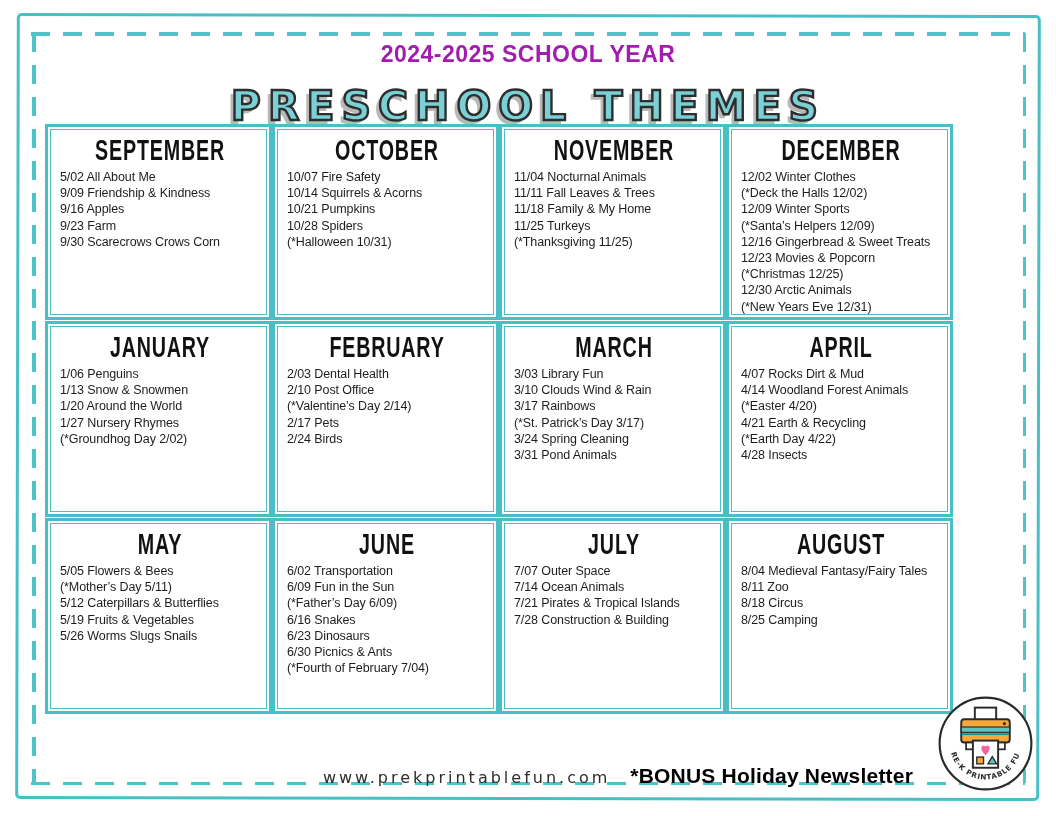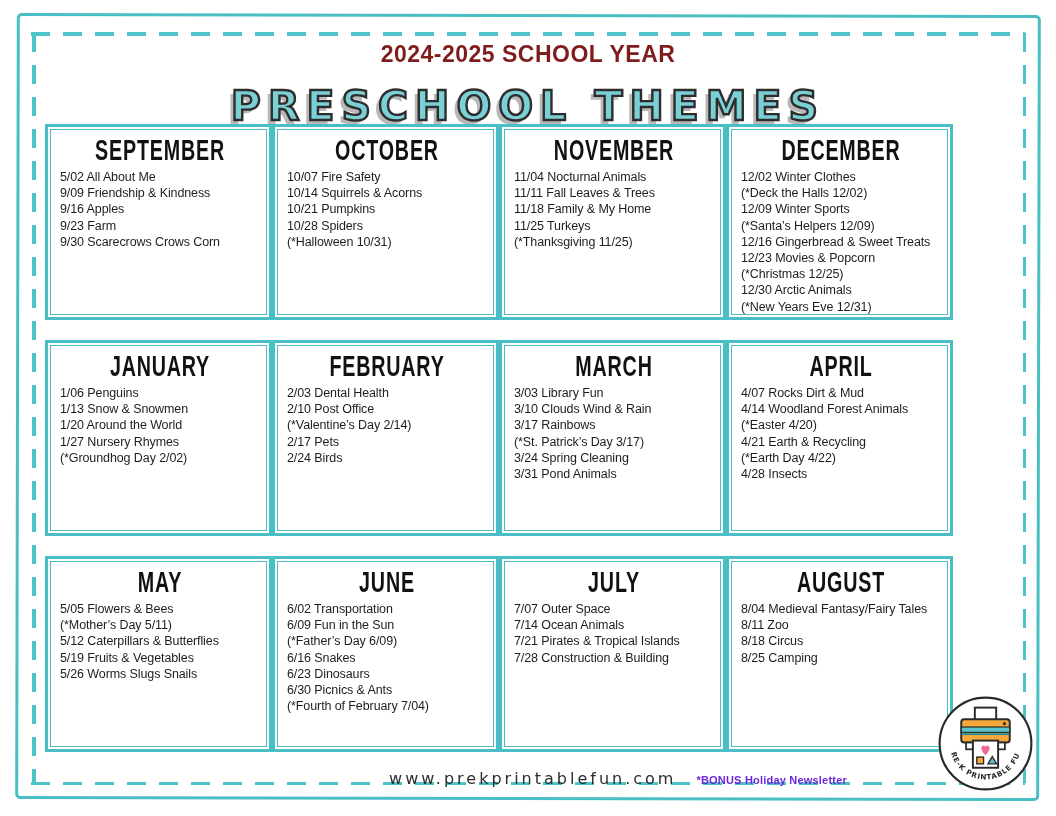--- a/index.html
+++ b/index.html
@@ -26,38 +26,38 @@
   .dash-v { width: 3.5px; top: 33px; bottom: 33px;
     background: repeating-linear-gradient(180deg, #4ec3c9 0 19px, transparent 19px 32px); }
   .dash-top { top: 32px; }
   .dash-bottom { bottom: 31px; }
   .dash-left { left: 32px; }
   .dash-right { right: 30px; }
 
   .header { position: absolute; top: 41px; left: 0; width: 100%; text-align: center; }
   .subtitle {
     font-size: 23px; font-weight: 700; letter-spacing: 0.5px;
-    color: #7f1d1d;
+    color: #a21caf;
   }
   .big-title {
     margin-top: 14px;
     font-family: "DejaVu Sans", sans-serif;
     font-size: 41px; font-weight: 800; letter-spacing: 7px;
     color: #7bd0d6;
     -webkit-text-stroke: 2.4px #2d2d2d;
     text-shadow: -4px 4px 0 rgba(125,125,125,0.55);
   }
 
   .months-grid {
     position: absolute; top: 124px; left: 45px; width: 864px;
     display: grid;
     grid-template-columns: repeat(4, 227px);
     grid-template-rows: repeat(3, 196px);
     justify-content: space-between;
-    row-gap: 20px;
+    row-gap: 1px;
   }
   .month-box { border: 3px solid #49bfc5; background: #fff; }
   .month-inner {
     border: 1px solid #49bfc5; margin: 2px;
     height: calc(100% - 4px);
     padding: 4px 6px 2px 9px;
     overflow: hidden;
   }
   .month-title {
     text-align: center;
@@ -75,21 +75,21 @@
 
   .footer {
     position: absolute; bottom: 28px; left: 0; right: 0;
     display: flex; justify-content: center; align-items: baseline; gap: 20px;
     transform: translateX(90px);
   }
   .website {
     font-family: "DejaVu Sans", sans-serif;
     font-size: 16px; letter-spacing: 3px; color: #2d2d2d; font-weight: 400;
   }
-  .bonus-note { font-size: 11px; font-weight: 700; color: #6d28d9; letter-spacing: 0.2px; margin-top: 16px; }
+  .bonus-note { font-size: 21px; font-weight: 700; color: #000000; letter-spacing: 0.2px; margin-top: 16px; }
 
   .logo { position: absolute; right: 22px; bottom: 24px; width: 97px; height: 97px; }
 </style>
 </head>
 <body>
 
 <div class="page">
 
   <div class="outer-border"></div>
   <div class="dash dash-h dash-top"></div>

